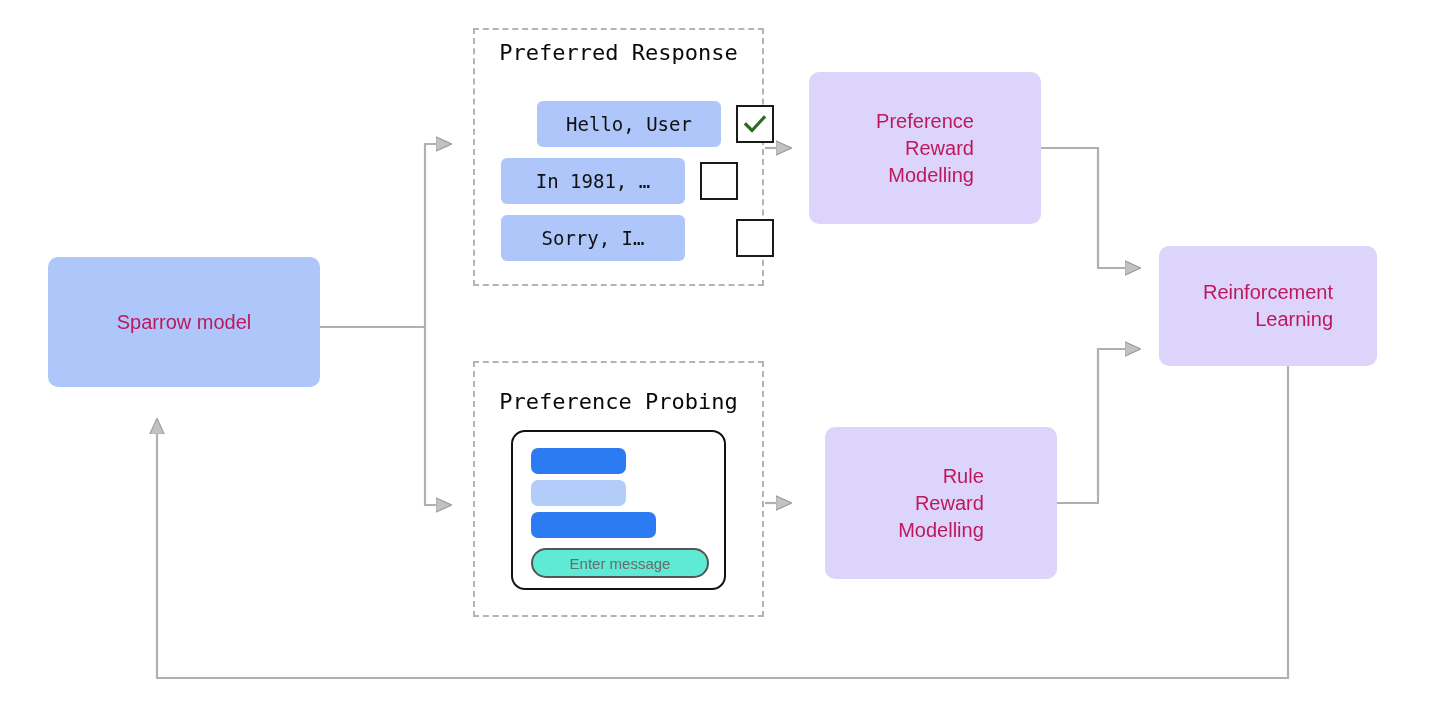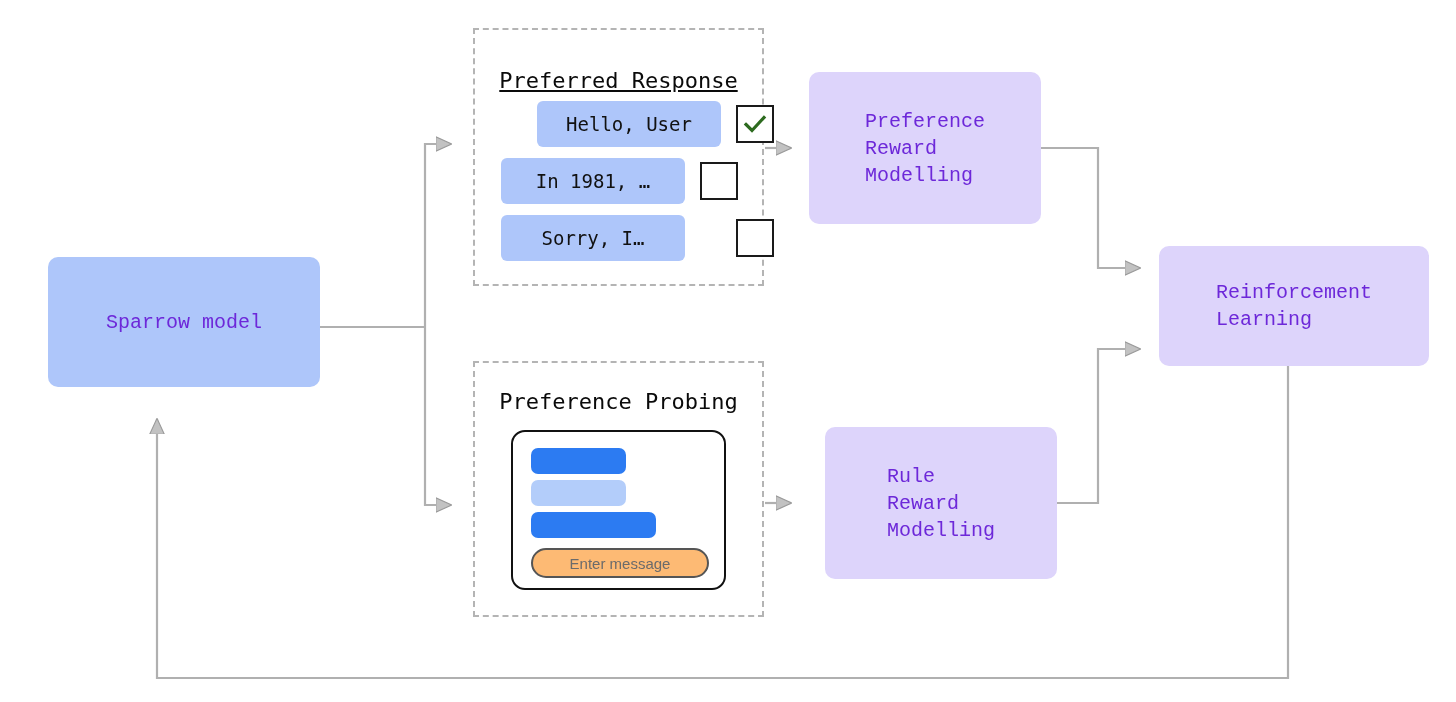--- a/index.html
+++ b/index.html
@@ -23,23 +23,23 @@
     top: 0;
     width: 1456px;
     height: 702px;
   }
   .node {
     position: absolute;
     box-sizing: border-box;
     display: flex;
     align-items: center;
     justify-content: center;
-    text-align: left;
-    font-family: Liberation Mono, monospace;
-    color: #6d28d9;
+    text-align: right;
+    font-family: Liberation Sans, sans-serif;
+    color: #be185d;
     white-space: pre-line;
     line-height: 1.35;
   }
   .node-blue {
     background: #aec6fa;
     border-radius: 10px;
   }
   .node-purple {
     background: #ddd4fb;
     border-radius: 10px;
@@ -97,21 +97,21 @@
   }
   .chat-bar {
     position: absolute;
     border-radius: 7px;
   }
   .chat-input {
     position: absolute;
     box-sizing: border-box;
     border: 2px solid #555555;
     border-radius: 999px;
-    background: #fdba74;
+    background: #5eead4;
     display: flex;
     align-items: center;
     justify-content: center;
     font-family: "Liberation Sans", sans-serif;
     font-size: 15px;
     color: #6b6b6b;
   }
 </style>
 </head>
 <body>
@@ -139,21 +139,21 @@
 
       <path d="M 1041 503 L 1098 503 L 1098 349 L 1140 349" marker-end="url(#ah)"></path>
 
       <path d="M 1288 366 L 1288 678 L 157 678 L 157 419" marker-end="url(#ah)"></path>
     </g>
   </svg>
 
   <div class="node node-blue" style="left:48px; top:257px; width:272px; height:130px; font-size:20px;">Sparrow model</div>
 
   <div class="group" style="left:473px; top:28px; width:291px; height:258px;">
-    <div class="group-title" style="top:38px;text-decoration:underline;">Preferred Response</div>
+    <div class="group-title" style="top:10px;">Preferred Response</div>
   </div>
 
   <div class="resp-row" style="left:501px; top:101px;margin-left:36px;">
     <div class="resp-pill">Hello, User</div>
     <div class="resp-box">
       <svg width="26" height="26" viewBox="0 0 26 26">
         <path d="M 4 13.5 L 10 19.5 L 22 6.5" fill="none" stroke="#2d6b1f" stroke-width="3.2" stroke-linecap="square"></path>
       </svg>
     </div>
   </div>
@@ -180,16 +180,16 @@
   </div>
 
   <div class="node node-purple" style="left:809px; top:72px; width:232px; height:152px; font-size:20px;">Preference
 Reward
 Modelling</div>
 
   <div class="node node-purple" style="left:809px; top:427px; width:232px; height:152px; font-size:20px;margin-left:16px;">Rule
 Reward
 Modelling</div>
 
-  <div class="node node-purple" style="left:1159px; top:246px; width:270px; height:120px; font-size:20px;">Reinforcement
+  <div class="node node-purple" style="left:1159px; top:246px; width:218px; height:120px; font-size:20px;">Reinforcement
 Learning</div>
 
 </div>
 
 </body></html>

